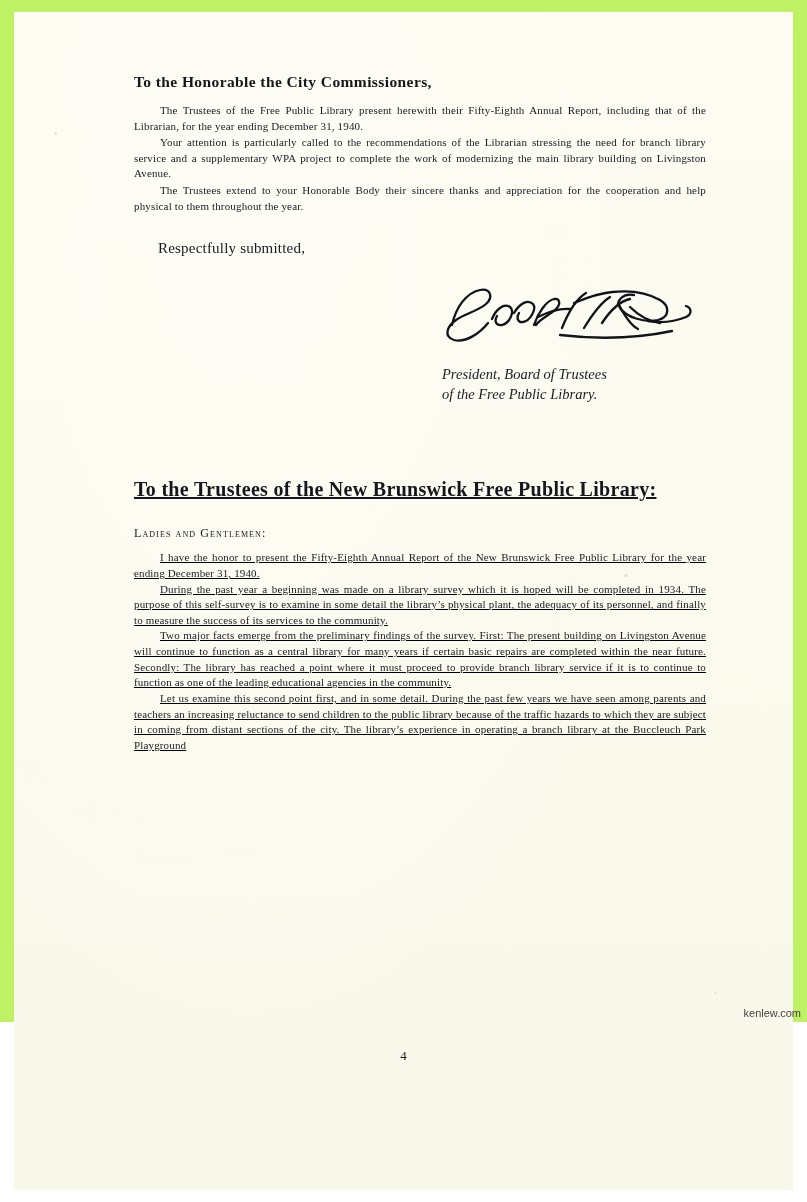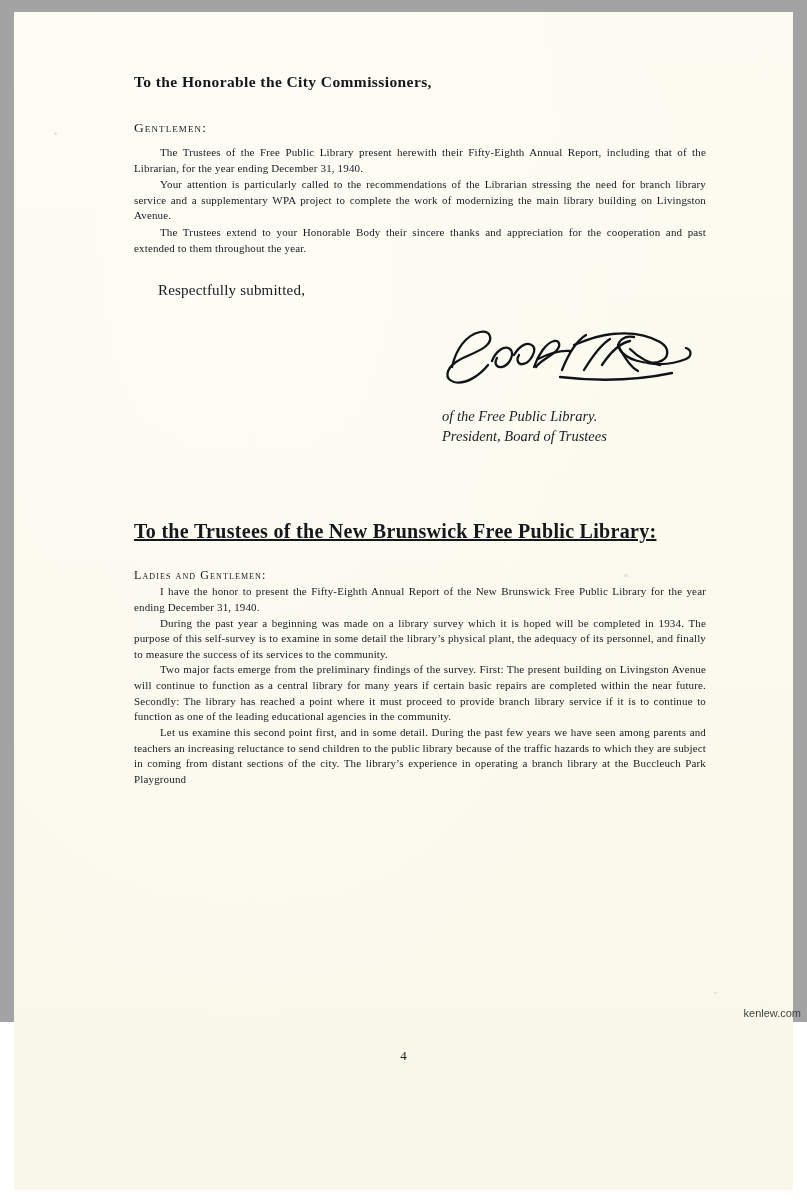--- a/index.html
+++ b/index.html
@@ -12,21 +12,21 @@
     height: 1202px;
     position: relative;
     font-family: "Liberation Serif", serif;
     overflow: hidden;
   }
   .scan {
     position: absolute;
     left: 0; top: 0;
     width: 807px;
     height: 1022px;
-    background: #a3a3a3;
+    background: #bef264;
   }
   .page {
     position: absolute;
     left: 14px;
     top: 12px;
     width: 779px;
     height: 1178px;
     background: #fbfbef;
     box-shadow: inset 0 0 0 1px #e6e5d6;
   }
@@ -114,21 +114,22 @@
     text-decoration: underline;
   }
   .salutation2 {
     margin-top: 25px;
     font-size: 12px;
     color: #15171c;
     letter-spacing: 1.1px;
     font-variant: small-caps;
   }
   .body-block2 {
-    margin-top: 1px;
+    margin-top: 9px;
+    text-decoration: underline;
   }
   .page-number {
     position: absolute;
     left: 0;
     right: 0;
     top: 1036px;
     text-align: center;
     font-size: 13px;
     color: #1c1e24;
   }
@@ -158,26 +159,25 @@
       <span class="speck" style="left:610px;top:562px;width:4px;height:3px;"></span>
       <span class="speck" style="left:118px;top:560px;width:3px;height:3px;"></span>
       <span class="speck" style="left:700px;top:980px;width:3px;height:2px;"></span>
 
       <div class="content">
 
         <div class="heading">
           <span>To the Honorable the City Commissioners,</span>
         </div>
 
-        <div class="salutation">Gentlemen:</div>
 
         <div class="para-block">
           <p class="body">The Trustees of the Free Public Library present herewith their Fifty-Eighth Annual Report, including that of the Librarian, for the year ending December 31, 1940.</p>
           <p class="body">Your attention is particularly called to the recommendations of the Librarian stressing the need for branch library service and a supplementary WPA project to complete the work of modernizing the main library building on Livingston Avenue.</p>
-          <p class="body">The Trustees extend to your Honorable Body their sincere thanks and appreciation for the cooperation and past extended to them throughout the year.</p>
+          <p class="body">The Trustees extend to your Honorable Body their sincere thanks and appreciation for the cooperation and help physical to them throughout the year.</p>
         </div>
 
         <div class="closing">Respectfully submitted,</div>
 
         <div class="signature-area">
           <svg class="signature" viewBox="0 0 270 78">
             <g fill="none" stroke="#111318" stroke-width="2.3" stroke-linecap="round" stroke-linejoin="round">
               <path d="M18 52 C22 34, 32 20, 46 17 C56 15, 60 24, 52 31 C44 38, 30 41, 22 47 C12 54, 10 64, 20 67 C32 70, 46 60, 54 50"></path>
               <path d="M58 46 C62 36, 70 30, 76 34 C81 38, 76 50, 68 52 C62 53, 60 48, 63 43"></path>
               <path d="M80 40 C86 30, 94 26, 99 31 C103 36, 96 48, 89 49 C84 50, 82 45, 85 40"></path>
@@ -189,22 +189,22 @@
               <path d="M168 50 C176 38, 186 28, 196 26"></path>
               <path d="M184 30 C190 42, 196 52, 204 56"></path>
               <path d="M196 34 C204 42, 214 48, 226 50"></path>
               <path d="M214 48 C226 50, 240 49, 252 44 C258 41, 258 35, 252 33"></path>
               <path d="M126 62 C160 66, 200 66, 238 58"></path>
             </g>
           </svg>
         </div>
 
         <div class="sign-caption">
+          <div>President, Board of Trustees</div>
           <div>of the Free Public Library.</div>
-          <div>President, Board of Trustees</div>
         </div>
 
         <div class="section2">
           <div class="heading2">To the Trustees of the New Brunswick Free Public Library:</div>
           <div class="salutation2">Ladies and Gentlemen:</div>
           <div class="body-block2">
             <p class="body">I have the honor to present the Fifty-Eighth Annual Report of the New Brunswick Free Public Library for the year ending December 31, 1940.</p>
             <p class="body">During the past year a beginning was made on a library survey which it is hoped will be completed in 1934. The purpose of this self-survey is to examine in some detail the library’s physical plant, the adequacy of its personnel, and finally to measure the success of its services to the community.</p>
             <p class="body">Two major facts emerge from the preliminary findings of the survey. First: The present building on Livingston Avenue will continue to function as a central library for many years if certain basic repairs are completed within the near future. Secondly: The library has reached a point where it must proceed to provide branch library service if it is to continue to function as one of the leading educational agencies in the community.</p>
             <p class="body">Let us examine this second point first, and in some detail. During the past few years we have seen among parents and teachers an increasing reluctance to send children to the public library because of the traffic hazards to which they are subject in coming from distant sections of the city. The library’s experience in operating a branch library at the Buccleuch Park Playground</p>

